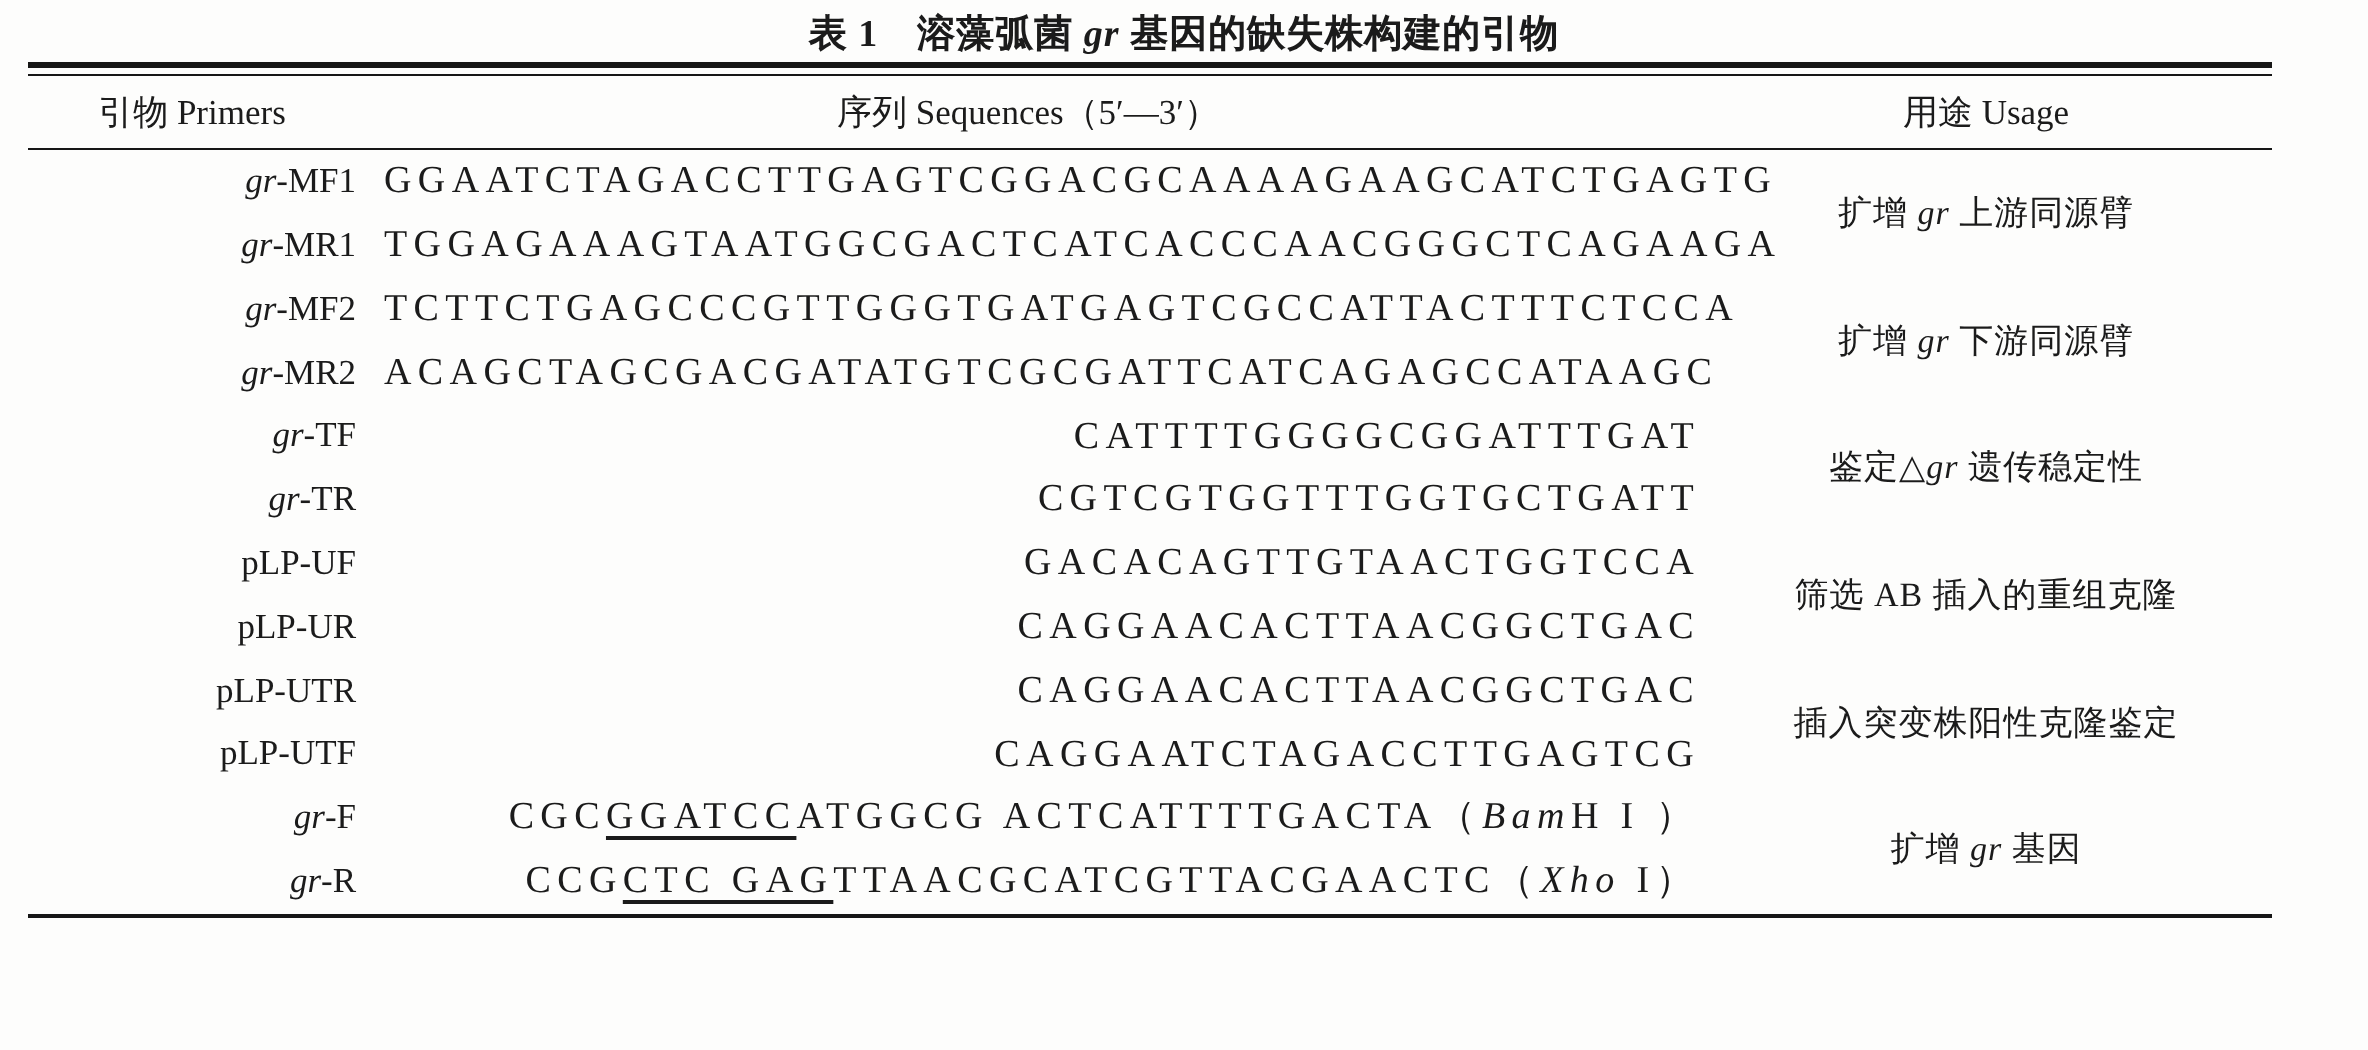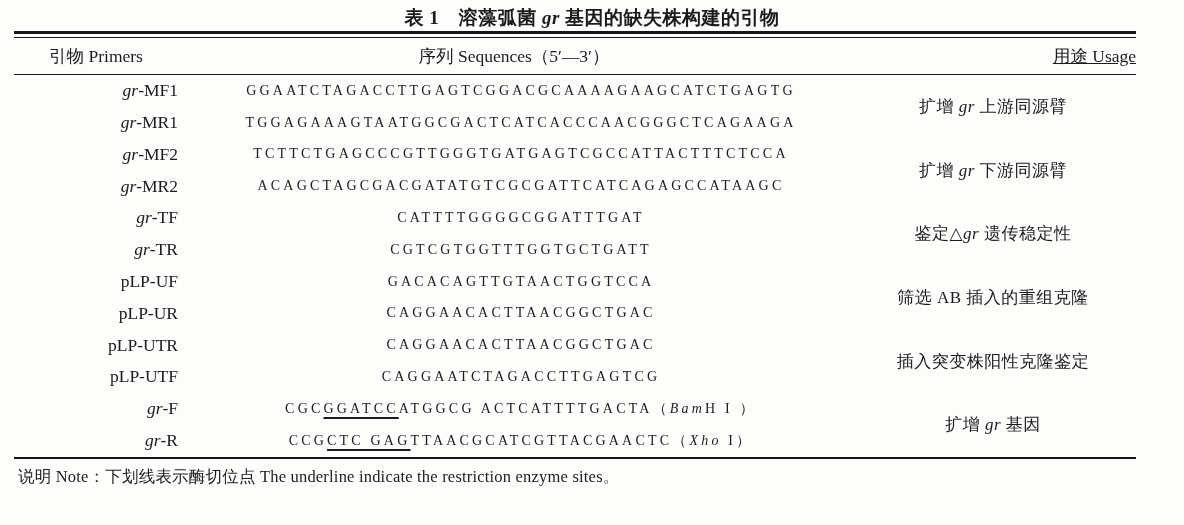--- a/index.html
+++ b/index.html
@@ -51,35 +51,35 @@
   thead th {
     font-weight: normal;
     font-size: 17.5px;
     height: 36px;
     vertical-align: middle;
     border-bottom: 1.5px solid #161616;
     padding: 0;
   }
   th.h-primers { }
   th.h-seq     { }
-  th.h-usage   { text-align: right; text-decoration: underline; }
+  th.h-usage   { text-align: center; }
 
   tbody td {
     height: 31.8px;
     padding: 0;
     vertical-align: middle;
     font-size: 17.5px;
     line-height: 1;
   }
   td.c-primer { text-align: right; }
   td.c-seq {
-    text-align: center;
+    text-align: right;
     padding-left: 14px;
     letter-spacing: 3.2px;
-    font-size: 14px;
+    font-size: 19px;
     white-space: nowrap;
     margin-top: 12px;
   }
   td.c-usage {
     text-align: center;
     font-size: 17px;
     letter-spacing: 0.5px;
   }
 
   .i { font-style: italic; }
@@ -165,15 +165,14 @@
             <td class="c-usage" rowspan="2"><span>扩增 </span><span class="i">gr</span><span> 基因</span></td>
           </tr>
           <tr>
             <td class="c-primer"><span class="i">gr</span><span>-R</span></td>
             <td class="c-seq"><span>CCG</span><span class="u">CTC GAG</span><span>TTAACGCATCGTTACGAACTC（</span><span class="i">Xho</span><span> I）</span></td>
           </tr>
         </tbody>
     </table>
   </div>
 
-  <div class="note"><span>说明 Note：下划线表示酶切位点 The underline indicate the restriction enzyme sites。</span></div>
 
 </div>
 
 </body></html>

